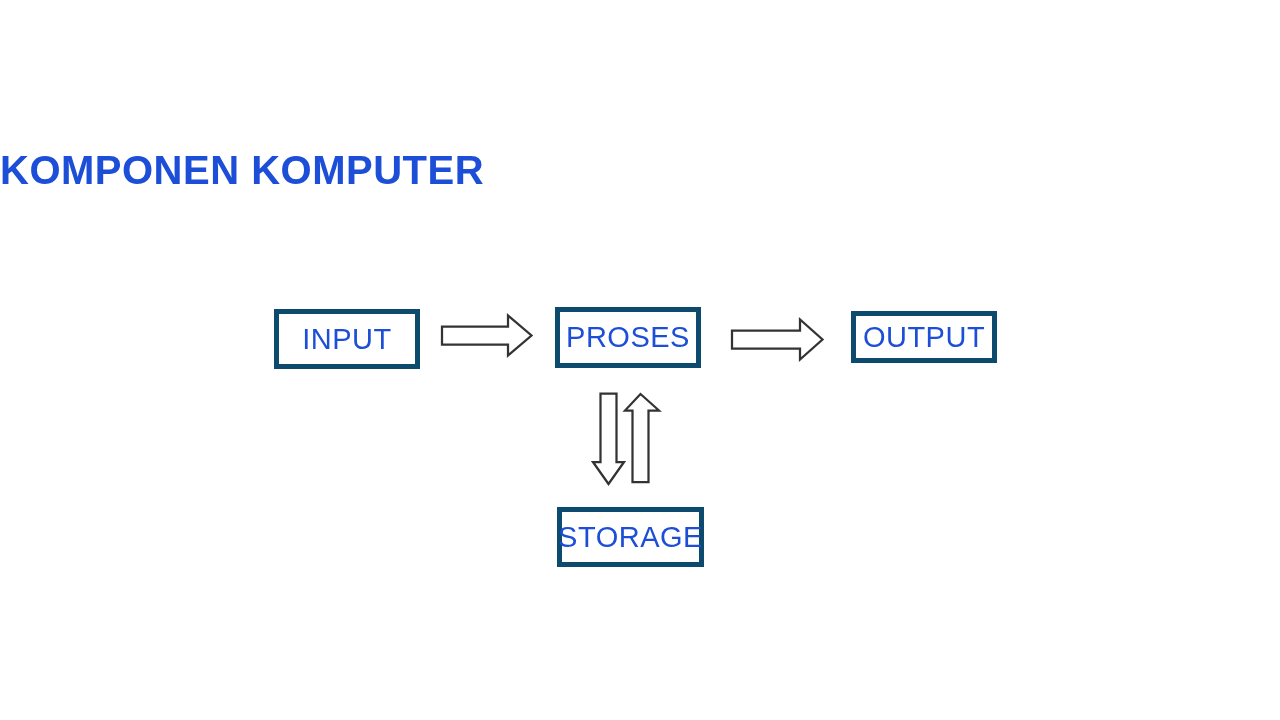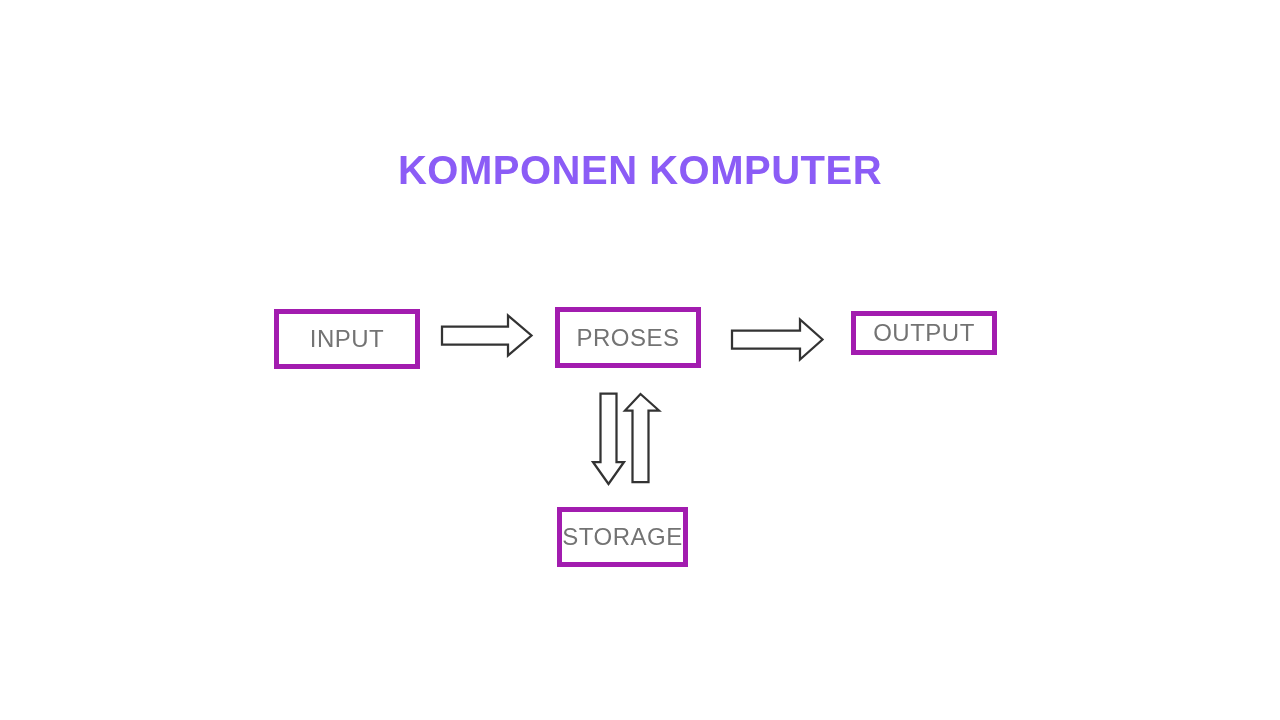--- a/index.html
+++ b/index.html
@@ -11,45 +11,45 @@
   }
   .stage {
     position: relative;
     width: 1280px; height: 720px;
     background: #ffffff;
   }
   .diagram-title {
     position: absolute;
     left: 0; top: 148px;
     width: 1280px;
-    text-align: center;
+    text-align: left;
     font-size: 40px;
     font-weight: bold;
     letter-spacing: 0.5px;
-    color: #8b5cf6;
+    color: #1d4ed8;
     line-height: 1.1;
     user-select: none;
   }
   .node-box {
     position: absolute;
     box-sizing: border-box;
-    border: 5px solid #a21caf;
+    border: 5px solid #0c4a6e;
     background: #ffffff;
     display: flex;
     align-items: center;
     justify-content: center;
-    font-size: 24px;
-    color: #737373;
+    font-size: 29px;
+    color: #1d4ed8;
     letter-spacing: 0.5px;
     user-select: none;
   }
   #node-input   { left: 274px; top: 309px; width: 146px; height: 60px; }
   #node-proses  { left: 555px; top: 307px; width: 146px; height: 61px; text-align: center; }
-  #node-output  { left: 851px; top: 311px; width: 146px; height: 44px; }
-  #node-storage { left: 557px; top: 507px; width: 131px; height: 60px; }
+  #node-output  { left: 851px; top: 311px; width: 146px; height: 52px; }
+  #node-storage { left: 557px; top: 507px; width: 147px; height: 60px; }
   .connector-layer {
     position: absolute;
     left: 0; top: 0;
     width: 1280px; height: 720px;
     pointer-events: none;
   }
   .block-arrow {
     fill: #ffffff;
     stroke: #333333;
     stroke-width: 2.25;

